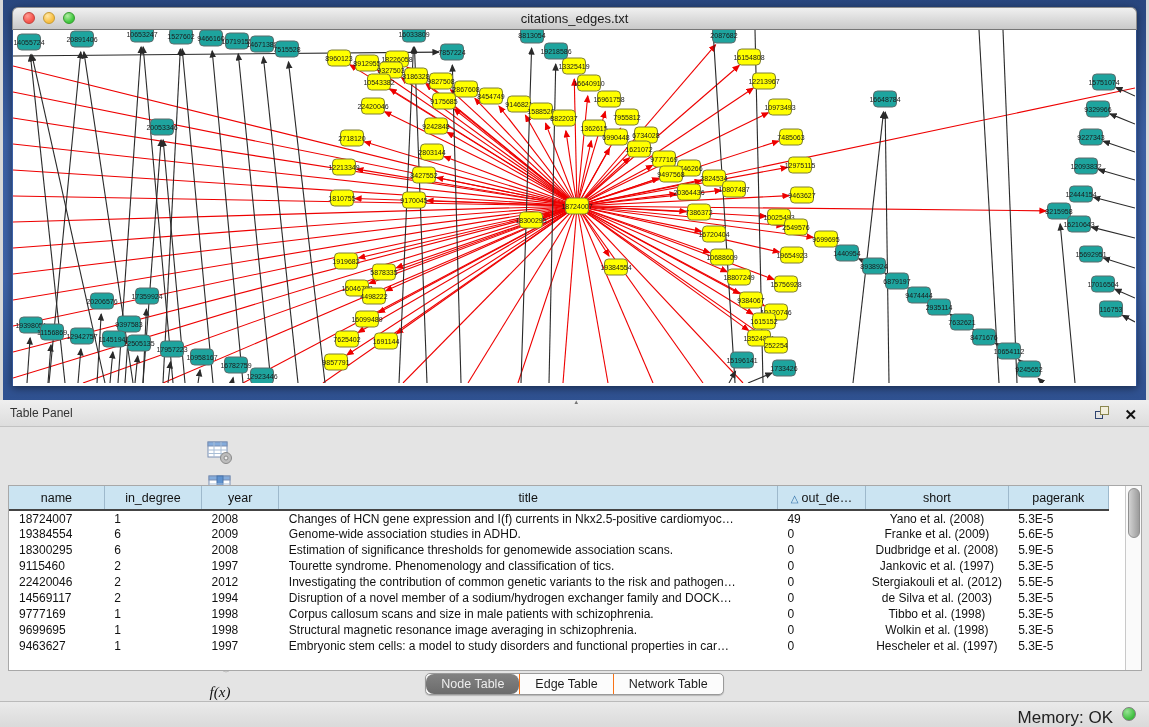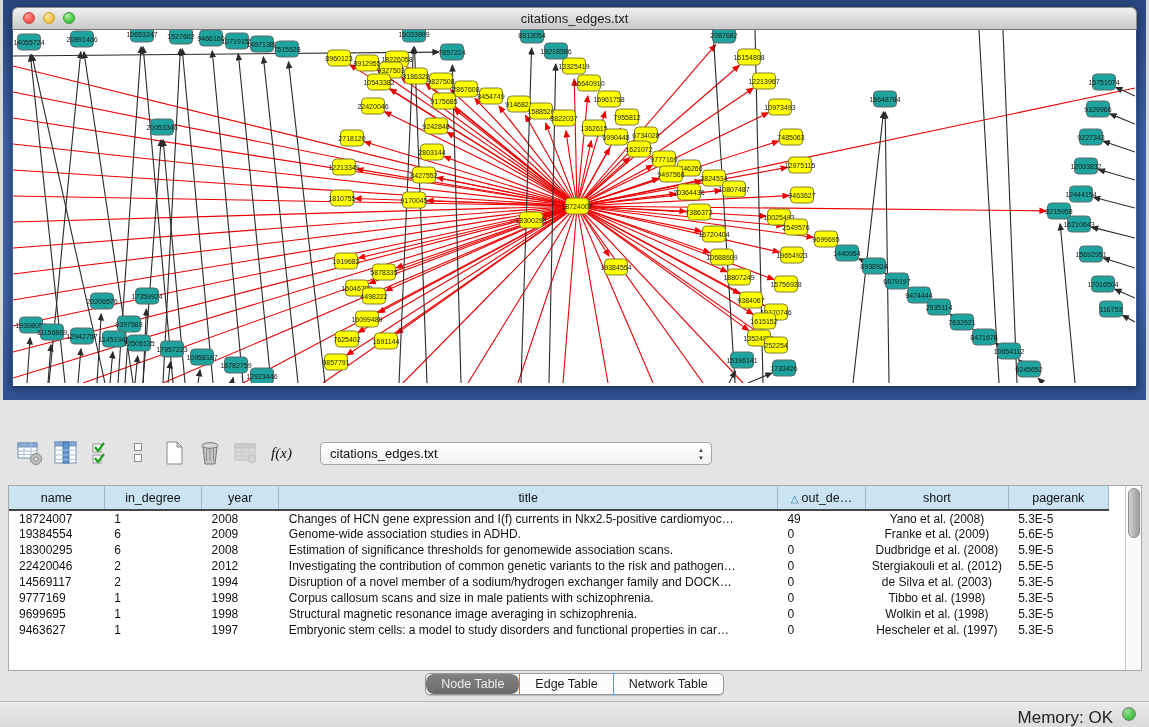--- a/index.html
+++ b/index.html
@@ -31,21 +31,21 @@
   
   .table-panel{position:absolute;top:400px;left:0;width:1149px;height:301px;background:#E4E4E4;}
   .panel-header{height:26px;position:relative;background:linear-gradient(#EFEFEF,#DDDDDD);
                 border-bottom:1px solid #C2C2C2;}
   .grip{position:absolute;left:50%;top:-2px;font-size:7px;color:#777;}
   .panel-title{position:absolute;left:10px;top:6px;font-size:12px;color:#333;}
   .header-icons{position:absolute;right:12px;top:5px;display:flex;gap:14px;align-items:center;}
   .close-x{font-size:15px;font-weight:bold;color:#111;line-height:15px;cursor:default;}
   .panel-body{position:absolute;top:27px;left:0;right:0;bottom:0;}
 
-  .toolbar{position:absolute;top:12px;left:16px;height:28px;display:flex;align-items:center;gap:9px;}
+  .toolbar{position:absolute;top:12px;left:16px;height:28px;display:flex;align-items:center;gap:9px;flex-direction:column;}
   .tb-icon{width:27px;height:27px;display:flex;align-items:center;justify-content:center;}
   .fx{font-family:"Liberation Serif",serif;font-style:italic;font-size:15px;color:#111;}
   .combo{width:392px;height:23px;border:1px solid #A6A6A6;border-radius:4px;
          background:linear-gradient(#FFFFFF,#F1F1F1);margin-left:16px;position:relative;
          font-size:13px;line-height:21px;padding-left:9px;color:#111;box-sizing:border-box;}
   .combo .arrows{position:absolute;right:7px;top:3px;display:flex;flex-direction:column;
                  font-size:6px;line-height:8px;color:#3a3a3a;}
 
   .table-wrap{position:absolute;left:8px;right:7px;top:58px;height:184px;background:#FFFFFF;
               border:1px solid #A8A8A8;overflow:hidden;}
@@ -710,20 +710,33 @@
               <rect x="237.5" y="338" width="23" height="16" rx="4" class="nd-t"></rect>
               <text x="249" y="348.5" text-anchor="middle" class="nd-label">12923446</text>
             </g>
           </g>
       </svg>
     </div>
   </div>
 </div>
 
 <div class="table-panel">
+  <div class="panel-header">
+    <span class="grip">▴</span>
+    <span class="panel-title">Table Panel</span>
+    <span class="header-icons">
+      <span>
+        <svg width="16" height="15" viewBox="0 0 16 15">
+          <rect x="1.5" y="6.5" width="7" height="7" fill="none" stroke="#2F4470"></rect>
+          <rect x="6.5" y="1.5" width="8" height="8" fill="#F2EFDC" stroke="#8B8750"></rect>
+        </svg>
+      </span>
+      <span class="close-x">✕</span>
+    </span>
+  </div>
   <div class="panel-body">
     <div class="toolbar">
       <span class="tb-icon">
         <svg width="26" height="26" viewBox="0 0 26 26">
           <rect x="1" y="3" width="19" height="15" fill="#FFFFFF" stroke="#7A8FB3"></rect>
           <rect x="1" y="3" width="19" height="4" fill="#84ACDC" stroke="#7A8FB3"></rect>
           <path d="M1 11 h19 M1 14.5 h19 M7 3 v15 M14 3 v15" stroke="#A9BED6" fill="none"></path>
           <circle cx="19" cy="19" r="5.5" fill="#BDBDBD" stroke="#8A8A8A"></circle>
           <circle cx="19" cy="19" r="2" fill="#EDEDED" stroke="#8A8A8A"></circle>
         </svg>
@@ -825,20 +838,29 @@
             <tr>
               <td>18300295</td>
               <td>6</td>
               <td>2008</td>
               <td>Estimation of significance thresholds for genomewide association scans.</td>
               <td>0</td>
               <td class="center">Dudbridge et al. (2008)</td>
               <td>5.9E-5</td>
             </tr>
             <tr>
+              <td>9115460</td>
+              <td>2</td>
+              <td>1997</td>
+              <td>Tourette syndrome. Phenomenology and classification of tics.</td>
+              <td>0</td>
+              <td class="center">Jankovic et al. (1997)</td>
+              <td>5.3E-5</td>
+            </tr>
+            <tr>
               <td>22420046</td>
               <td>2</td>
               <td>2012</td>
               <td>Investigating the contribution of common genetic variants to the risk and pathogen…</td>
               <td>0</td>
               <td class="center">Stergiakouli et al. (2012)</td>
               <td>5.5E-5</td>
             </tr>
             <tr>
               <td>14569117</td>

